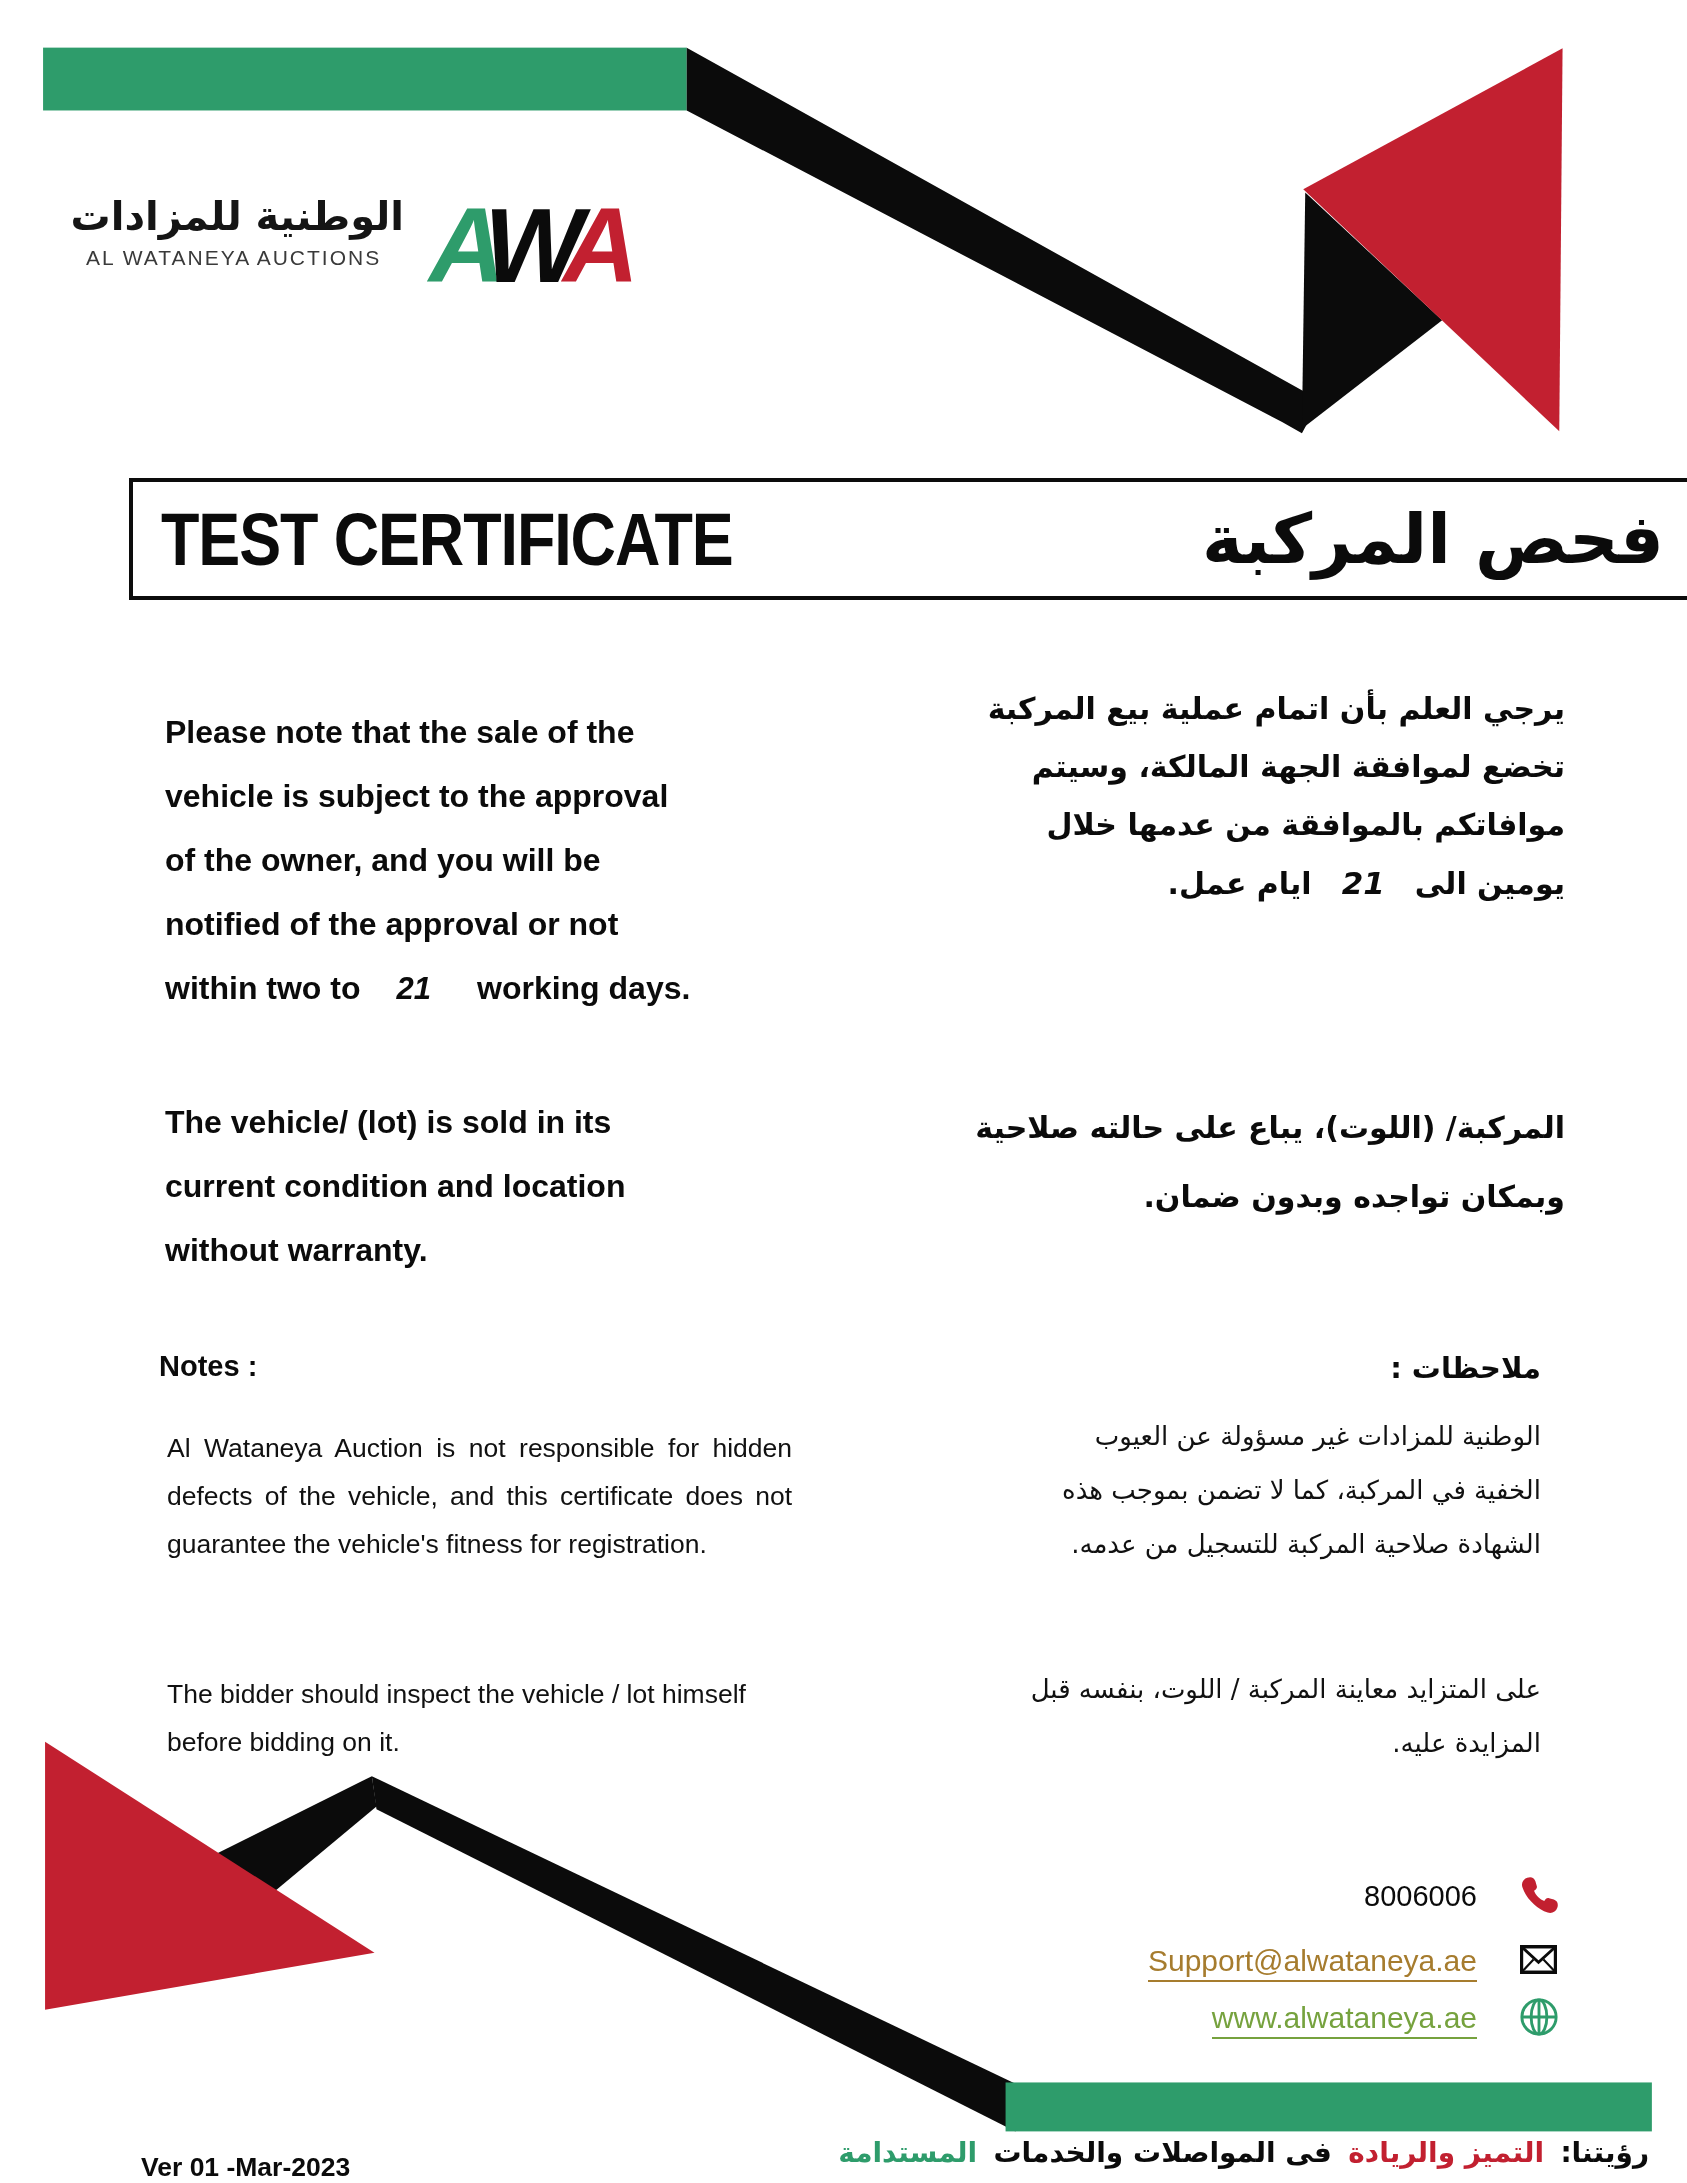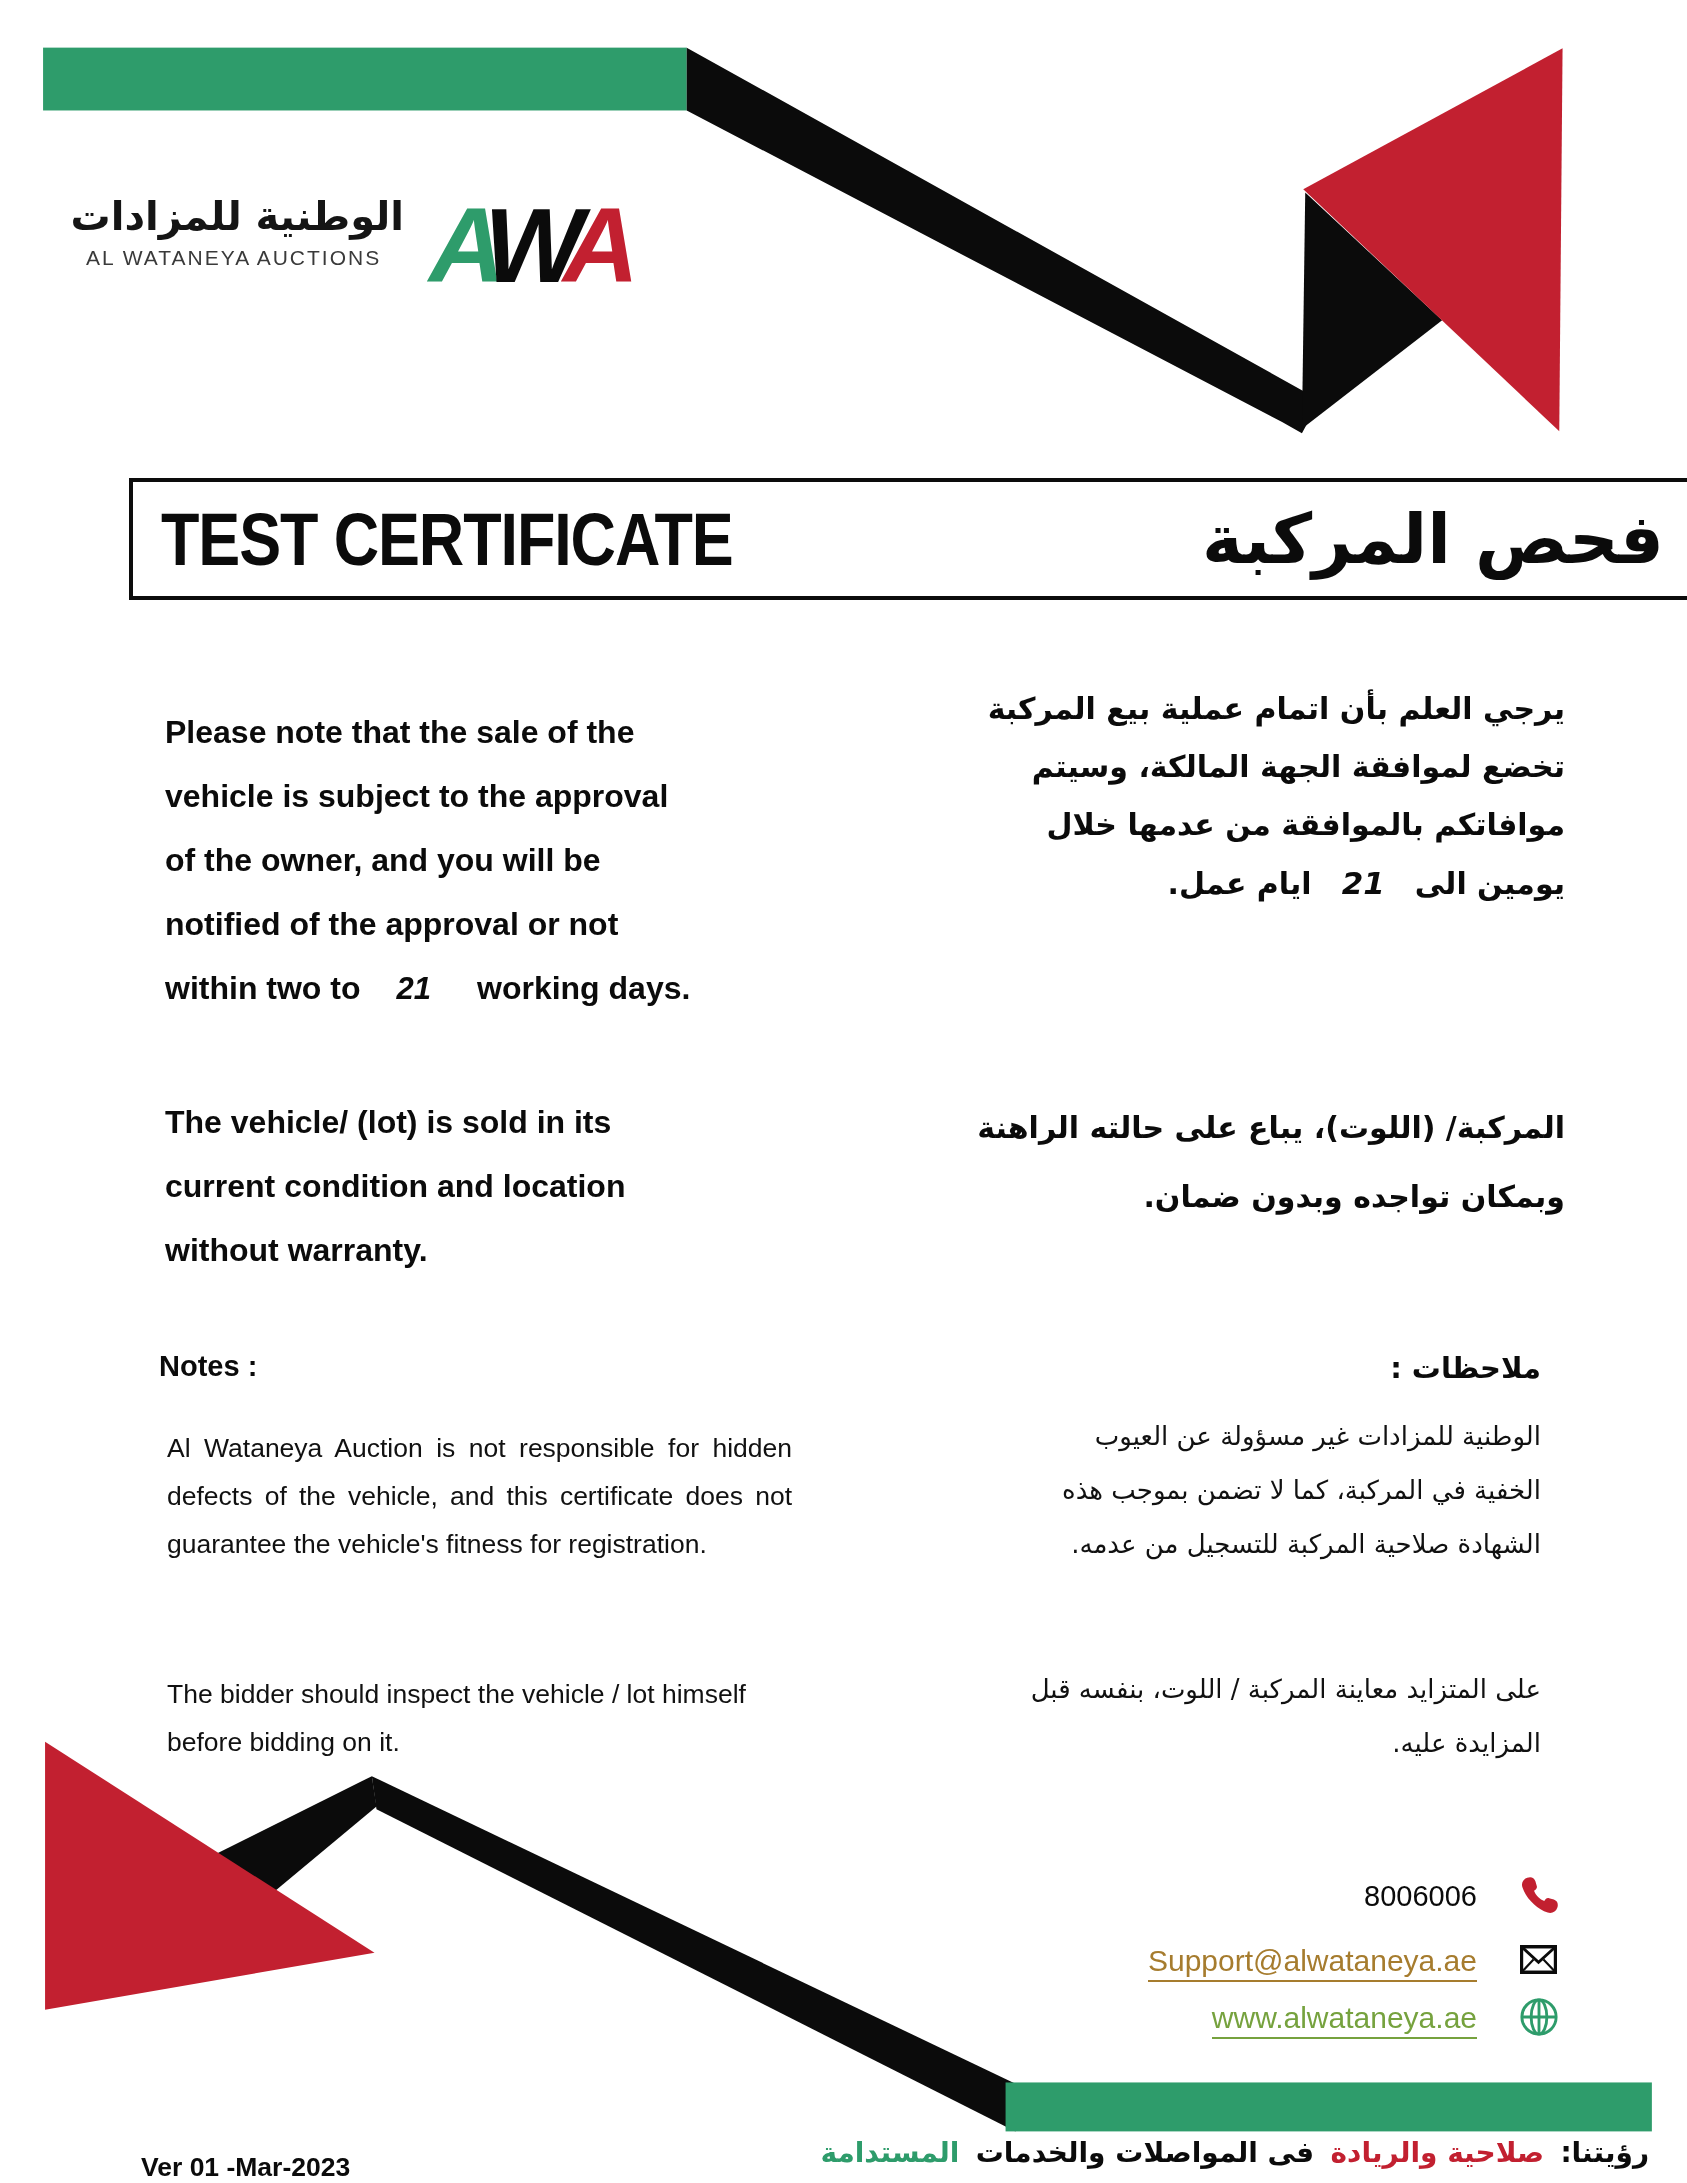--- a/index.html
+++ b/index.html
@@ -163,21 +163,21 @@
       <span>يومين الى</span><span class="fill-value">21</span><span>ايام عمل.</span>
     </div>
   </div>
 
   <div class="abs para-en p-condition-en">
     <div>The vehicle/ (lot) is sold in its</div>
     <div>current condition and location</div>
     <div>without warranty.</div>
   </div>
   <div class="abs para-ar p-condition-ar">
-    <div>المركبة/ (اللوت)، يباع على حالته الراهنة</div>
+    <div>المركبة/ (اللوت)، يباع على حالته صلاحية</div>
     <div>وبمكان تواجده وبدون ضمان.</div>
   </div>
 
   <div class="abs notes-head-en">Notes :</div>
   <div class="abs notes-head-ar">ملاحظات :</div>
 
   <div class="abs note-en note1-en">Al Wataneya Auction is not responsible for hidden defects of the vehicle, and this certificate does not guarantee the vehicle's fitness for registration.</div>
   <div class="abs note-en note2-en">The bidder should inspect the vehicle / lot himself before bidding on it.</div>
 
   <div class="abs note-ar note1-ar">
@@ -210,19 +210,19 @@
   <svg class="contact-icon icon-globe" width="40" height="40" viewBox="0 0 56 56">
     <circle cx="28" cy="28" r="24" fill="none" stroke="#2E9C6B" stroke-width="4"></circle>
     <ellipse cx="28" cy="28" rx="11" ry="24" fill="none" stroke="#2E9C6B" stroke-width="4"></ellipse>
     <line x1="4" y1="28" x2="52" y2="28" stroke="#2E9C6B" stroke-width="4"></line>
     <line x1="28" y1="4" x2="28" y2="52" stroke="#2E9C6B" stroke-width="4"></line>
   </svg>
 
   <div class="abs version">Ver 01 -Mar-2023</div>
   <div class="abs vision">
     <span>رؤيتنا:</span>
-    <span class="v-red">صلاحية والريادة</span>
+    <span class="v-red">التميز والريادة</span>
     <span>فى المواصلات والخدمات</span>
     <span class="v-green">المستدامة</span>
   </div>
 
 </div>
 
 
 </body></html>

